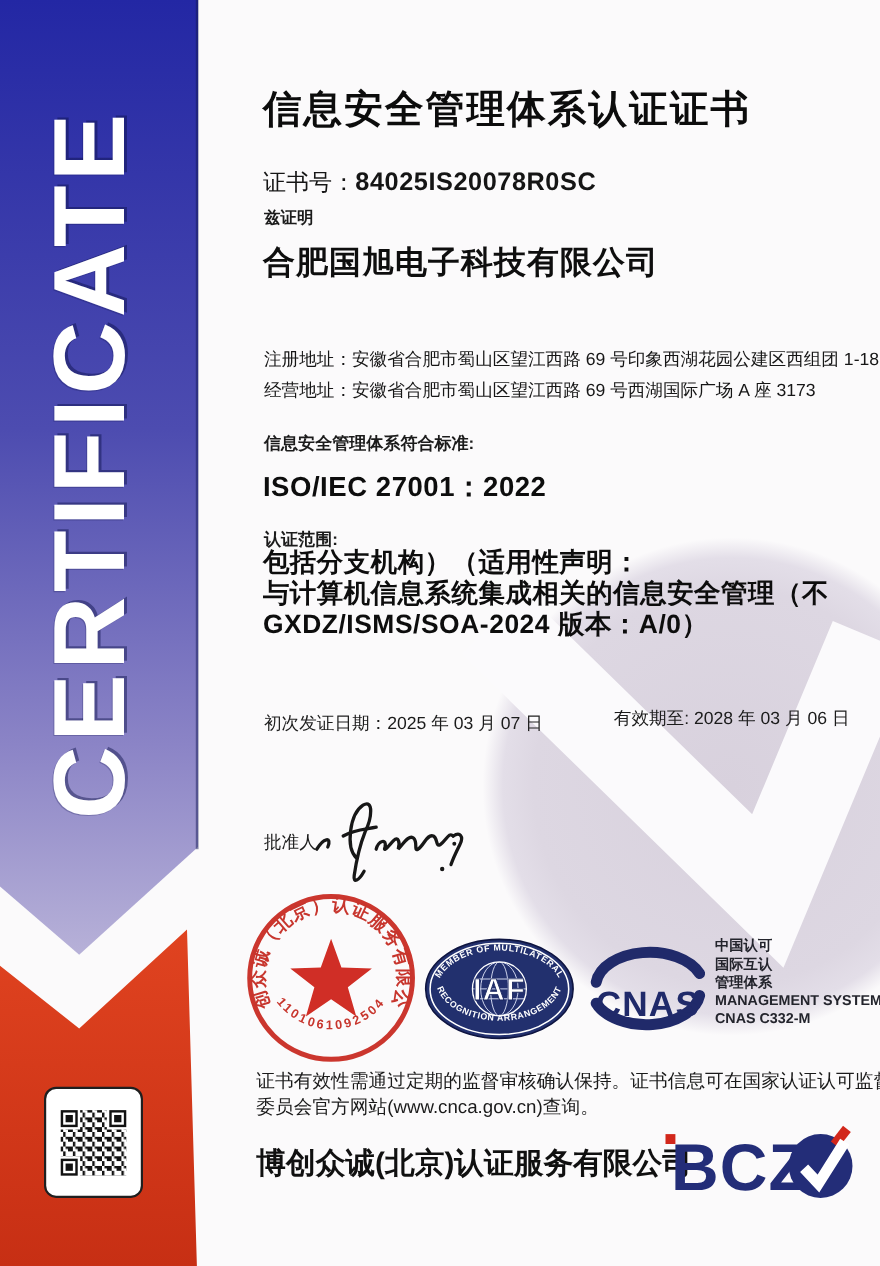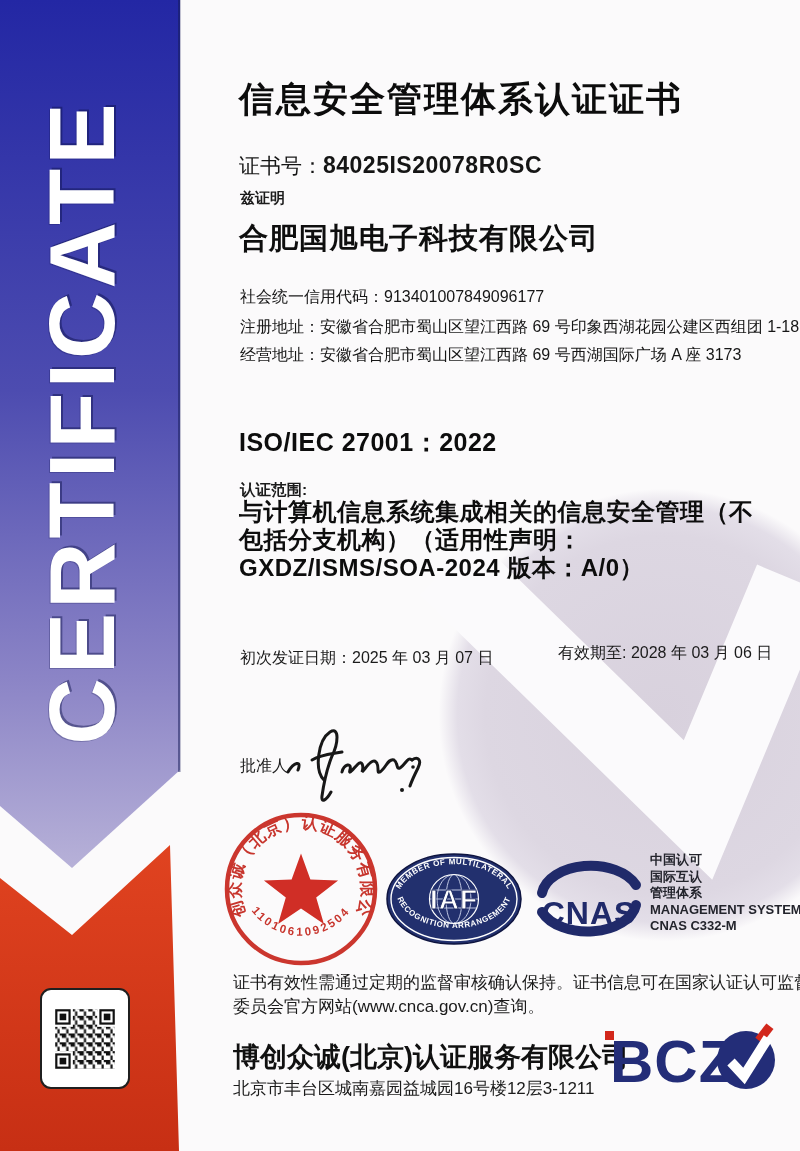--- a/index.html
+++ b/index.html
@@ -112,30 +112,30 @@
 
   <div class="abs layer3 title">信息安全管理体系认证证书</div>
 
   <div class="abs layer3 certline">
     <span>证书号：</span><span class="num">84025IS20078R0SC</span>
   </div>
 
   <div class="abs layer3 hereby">兹证明</div>
   <div class="abs layer3 company">合肥国旭电子科技有限公司</div>
 
-  <div class="abs layer3 infoline" style="top:287px;">社会统一信用代码：913401007849096177</div>
   <div class="abs layer3 infoline" style="top:317px;">注册地址：安徽省合肥市蜀山区望江西路 69 号印象西湖花园公建区西组团 1-1813</div>
   <div class="abs layer3 infoline" style="top:345px;">经营地址：安徽省合肥市蜀山区望江西路 69 号西湖国际广场 A 座 3173</div>
 
+  <div class="abs layer3 std-label">信息安全管理体系符合标准:</div>
   <div class="abs layer3 std-value">ISO/IEC 27001：2022</div>
 
   <div class="abs layer3 scope-label">认证范围:</div>
   <div class="abs layer3 scope">
+    <div>包括分支机构）（适用性声明：</div>
     <div>与计算机信息系统集成相关的信息安全管理（不</div>
-    <div>包括分支机构）（适用性声明：</div>
     <div>GXDZ/ISMS/SOA-2024 版本：A/0）</div>
   </div>
 
   <div class="abs layer3 date-issued">初次发证日期：2025 年 03 月 07 日</div>
   <div class="abs layer3 date-valid">有效期至: 2028 年 03 月 06 日</div>
 
   <div class="abs layer3 approver">批准人</div>
 
   <svg class="abs layer3" style="left:284px;top:704px;" width="150" height="104" viewBox="0 0 150 104">
     <g fill="none" stroke="#171717" stroke-width="3" stroke-linecap="round">
@@ -204,21 +204,20 @@
     <div>MANAGEMENT SYSTEM</div>
     <div>CNAS C332-M</div>
   </div>
 
   <div class="abs layer3 notice">
     <div>证书有效性需通过定期的监督审核确认保持。证书信息可在国家认证认可监督管理</div>
     <div>委员会官方网站(www.cnca.gov.cn)查询。</div>
   </div>
 
   <div class="abs layer3 issuer-name">博创众诚(北京)认证服务有限公司</div>
-  <div class="abs layer3 issuer-addr">北京市丰台区城南嘉园益城园16号楼12层3-1211</div>
 
   <svg class="abs layer3" style="left:596px;top:1022px;" width="190" height="72" viewBox="0 0 190 72">
     <rect x="9" y="9" width="9" height="9" fill="#d2271b"></rect>
     <text x="14" y="60" font-family="Liberation Sans, sans-serif" font-size="60" font-weight="800" fill="#232d78" letter-spacing="1">BCZ</text>
     <circle cx="150" cy="38" r="29" fill="#232d78"></circle>
     <rect x="164" y="2" width="9" height="18" transform="rotate(38 168 11)" fill="#d2271b"></rect>
     <path d="M 135 40 L 148 54 L 172 16" fill="none" stroke="#ffffff" stroke-width="10" stroke-linecap="butt" stroke-linejoin="miter"></path>
   </svg>
 
 </div>

